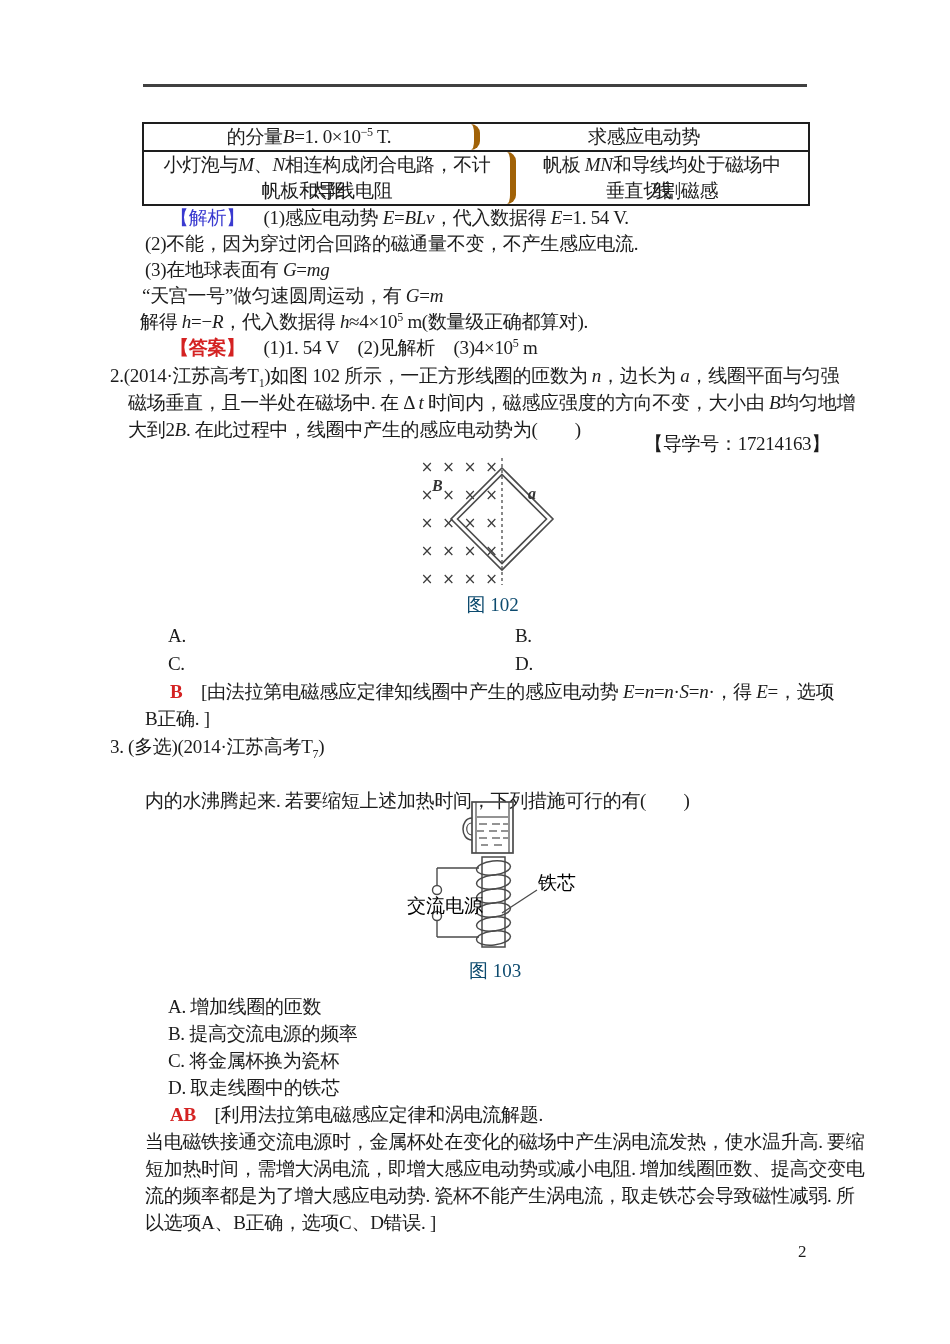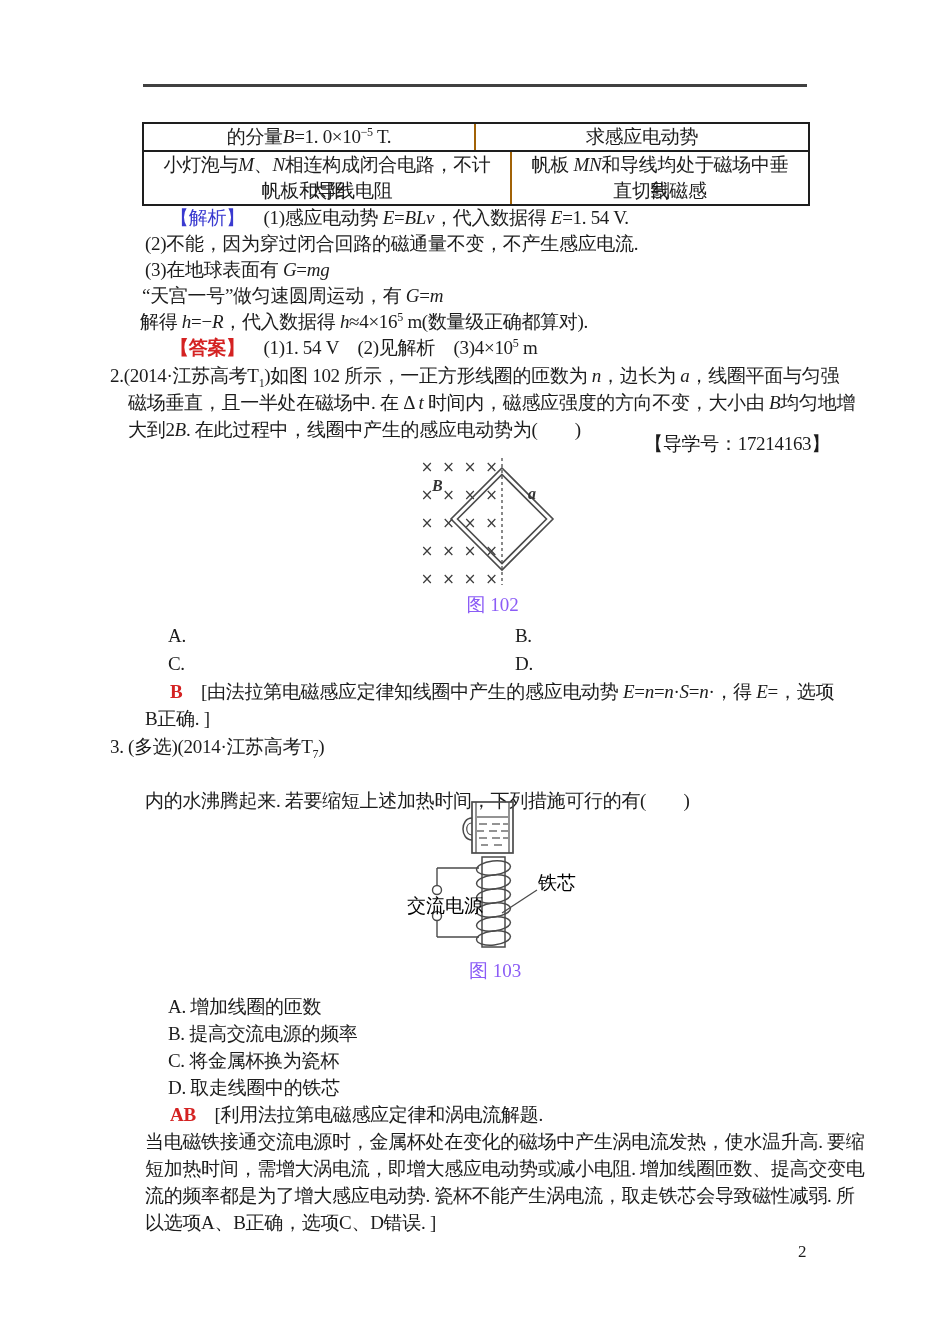--- a/index.html
+++ b/index.html
@@ -11,28 +11,28 @@
   .var{font-family:"Liberation Serif","DejaVu Serif",serif;font-style:italic;}
   .red{color:#d42222;font-weight:bold;}
   .blue{color:#3a3ad0;}
   sup{font-size:12px;line-height:0;}
   sub{font-size:12px;line-height:0;}
   
   .qtable{position:absolute;left:142px;top:122px;width:664px;border:2px solid #1e1e1e;background:#fff;}
   .trow1{display:flex;border-bottom:2px solid #1e1e1e;}
   .trow2{display:flex;}
   .tcell{text-align:center;font-size:19px;color:#1c1c1c;letter-spacing:-0.3px;}
-  .tcl{width:330px;border-right:2px solid #a16207;flex:none;}
+  .tcl{width:330px;border-right:6px solid #a16207;flex:none;border-radius:9px;}
   .tcr{flex:1;}
   .trow1 .tcell{line-height:26px;height:26px;}
   .trow2 .tcell{padding:0 18px;}
   .trow2 .tline{line-height:26px;height:26px;}
   
   .figwrap{position:absolute;}
-  .figcap{position:absolute;font-size:19px;color:#8b5cf6;text-align:center;letter-spacing:0;}
+  .figcap{position:absolute;font-size:19px;color:#0c4a6e;text-align:center;letter-spacing:0;}
   .figlabel{position:absolute;font-size:19px;font-weight:normal;color:#000000;letter-spacing:0;}
   .mathlabel{position:absolute;font-family:"Liberation Serif","DejaVu Serif",serif;font-style:italic;font-weight:bold;font-size:16px;color:#333;}
   svg{overflow:visible;}
   .fieldtext{font-size:15px;fill:#3c3c3c;text-anchor:middle;font-family:"DejaVu Sans",sans-serif;}
   .stroke{stroke:#4a4a4a;fill:none;}
   .pagenum{position:absolute;left:798px;top:1242px;font-size:17px;color:#1c1c1c;}
 </style>
 </head>
 <body>
 
@@ -54,21 +54,21 @@
         <div class="tline"><span>帆板 </span><span class="var">MN</span><span>和导线均处于磁场中垂直切割磁感</span></div>
         <div class="tline"><span>线</span></div>
       </div>
     </div>
   </div>
 
   <div class="ln" style="left:170px;top:204px;"><span class="blue">【解析】</span><span>　(1)感应电动势 </span><span class="var">E</span><span>=</span><span class="var">BLv</span><span>，代入数据得 </span><span class="var">E</span><span>=1. 54 V.</span></div>
   <div class="ln" style="left:145px;top:230px;text-align:right;"><span>(2)不能，因为穿过闭合回路的磁通量不变，不产生感应电流.</span></div>
   <div class="ln" style="left:145px;top:256px;"><span>(3)在地球表面有 </span><span class="var">G</span><span>=</span><span class="var">mg</span></div>
   <div class="ln" style="left:142px;top:282px;"><span>“天宫一号”做匀速圆周运动，有 </span><span class="var">G</span><span>=</span><span class="var">m</span></div>
-  <div class="ln" style="left:140px;top:308px;"><span>解得 </span><span class="var">h</span><span>=−</span><span class="var">R</span><span>，代入数据得 </span><span class="var">h</span><span>≈4×16</span><sup>5</sup><span> m(数量级正确都算对).</span></div>
+  <div class="ln" style="left:140px;top:308px;"><span>解得 </span><span class="var">h</span><span>=−</span><span class="var">R</span><span>，代入数据得 </span><span class="var">h</span><span>≈4×10</span><sup>5</sup><span> m(数量级正确都算对).</span></div>
   <div class="ln" style="left:170px;top:334px;"><span class="red">【答案】</span><span>　(1)1. 54 V　(2)见解析　(3)4×10</span><sup>5</sup><span> m</span></div>
 
   <div class="ln" style="left:110px;top:362px;"><span>2.(2014·江苏高考T</span><sub>1</sub><span>)如图 102 所示，一正方形线圈的匝数为 </span><span class="var">n</span><span>，边长为 </span><span class="var">a</span><span>，线圈平面与匀强</span></div>
   <div class="ln" style="left:128px;top:389px;"><span>磁场垂直，且一半处在磁场中. 在 Δ </span><span class="var">t</span><span> 时间内，磁感应强度的方向不变，大小由 </span><span class="var">B</span><span>均匀地增</span></div>
   <div class="ln" style="left:128px;top:416px;"><span>大到2</span><span class="var">B</span><span>. 在此过程中，线圈中产生的感应电动势为(　　)</span></div>
   <div class="ln" style="left:625px;top:430px;width:205px;text-align:right;">【导学号：17214163】</div>
 
   <div class="figwrap" style="left:400px;top:455px;width:200px;height:150px;">
     <svg width="200" height="150" viewBox="0 0 200 150">
       <g id="fieldgrid">

